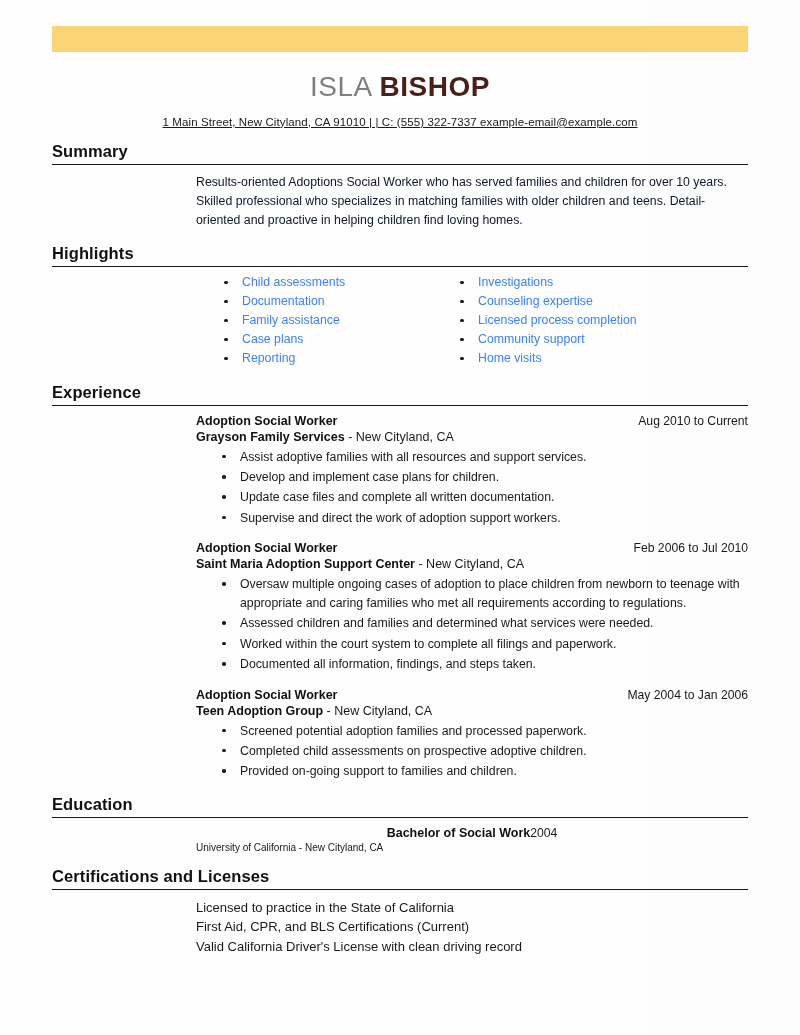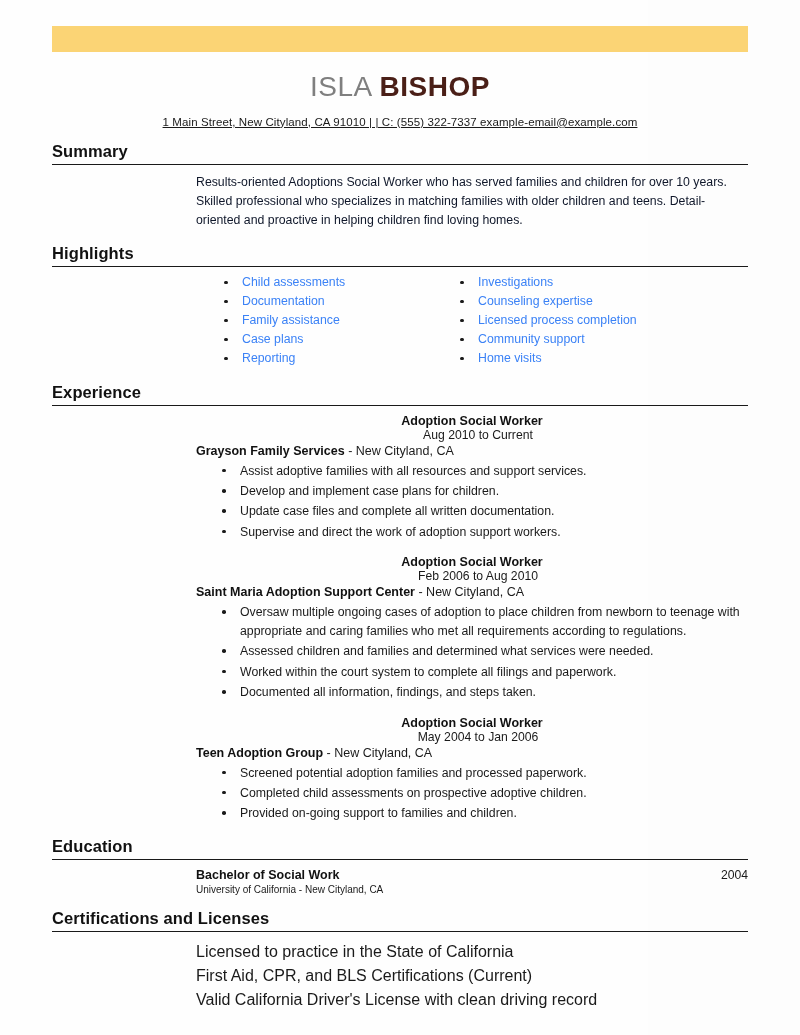--- a/index.html
+++ b/index.html
@@ -117,22 +117,21 @@
   }
   .job {
     margin-bottom: 14px;
   }
   .job:last-child {
     margin-bottom: 0;
   }
   .job-head {
     display: flex;
     justify-content: space-between;
-    align-items: center;
-    flex-direction: column;
+    align-items: flex-start;
   }
   .job-title {
     font-size: 12.5px;
     font-weight: bold;
     color: #111;
   }
   .job-dates {
     font-size: 12.2px;
     color: #1a1a1a;
     white-space: nowrap;
@@ -169,40 +168,40 @@
     position: absolute;
     left: 4px;
     top: 7px;
     width: 3.5px;
     height: 3.5px;
     border-radius: 50%;
     background: #1a1a1a;
   }
   .edu-head {
     display: flex;
-    justify-content: space-between;
+    justify-content: center;
     align-items: baseline;
   }
   .edu-degree {
     font-size: 12.5px;
     font-weight: bold;
     color: #111;
   }
   .edu-year {
     font-size: 12.2px;
     color: #1a1a1a;
     white-space: nowrap;
   }
   .edu-school {
     font-size: 10px;
     margin-top: 2px;
     color: #1a1a1a;
   }
   .cert-line {
-    font-size: 16px;
+    font-size: 13px;
     line-height: 1.5;
     color: #1a1a1a;
   }
 </style>
 </head>
 <body>
 
 <div class="page">
 
   <div class="banner"></div>
@@ -269,21 +268,21 @@
               <li>Develop and implement case plans for children.</li>
               <li>Update case files and complete all written documentation.</li>
               <li>Supervise and direct the work of adoption support workers.</li>
             </ul>
           </div>
         </div>
 
         <div class="job">
           <div class="job-head">
             <span class="job-title">Adoption Social Worker</span>
-            <span class="job-dates">Feb 2006 to Aug 2010</span>
+            <span class="job-dates">Feb 2006 to Jul 2010</span>
           </div>
           <div class="job-company">
             <span class="co">Saint Maria Adoption Support Center</span>
             <span>- New Cityland, CA</span>
           </div>
           <div class="job-bullets">
             <ul>
               <li>Oversaw multiple ongoing cases of adoption to place children from newborn to teenage with appropriate and caring families who met all requirements according to regulations.</li>
               <li>Assessed children and families and determined what services were needed.</li>
               <li>Worked within the court system to complete all filings and paperwork.</li>

